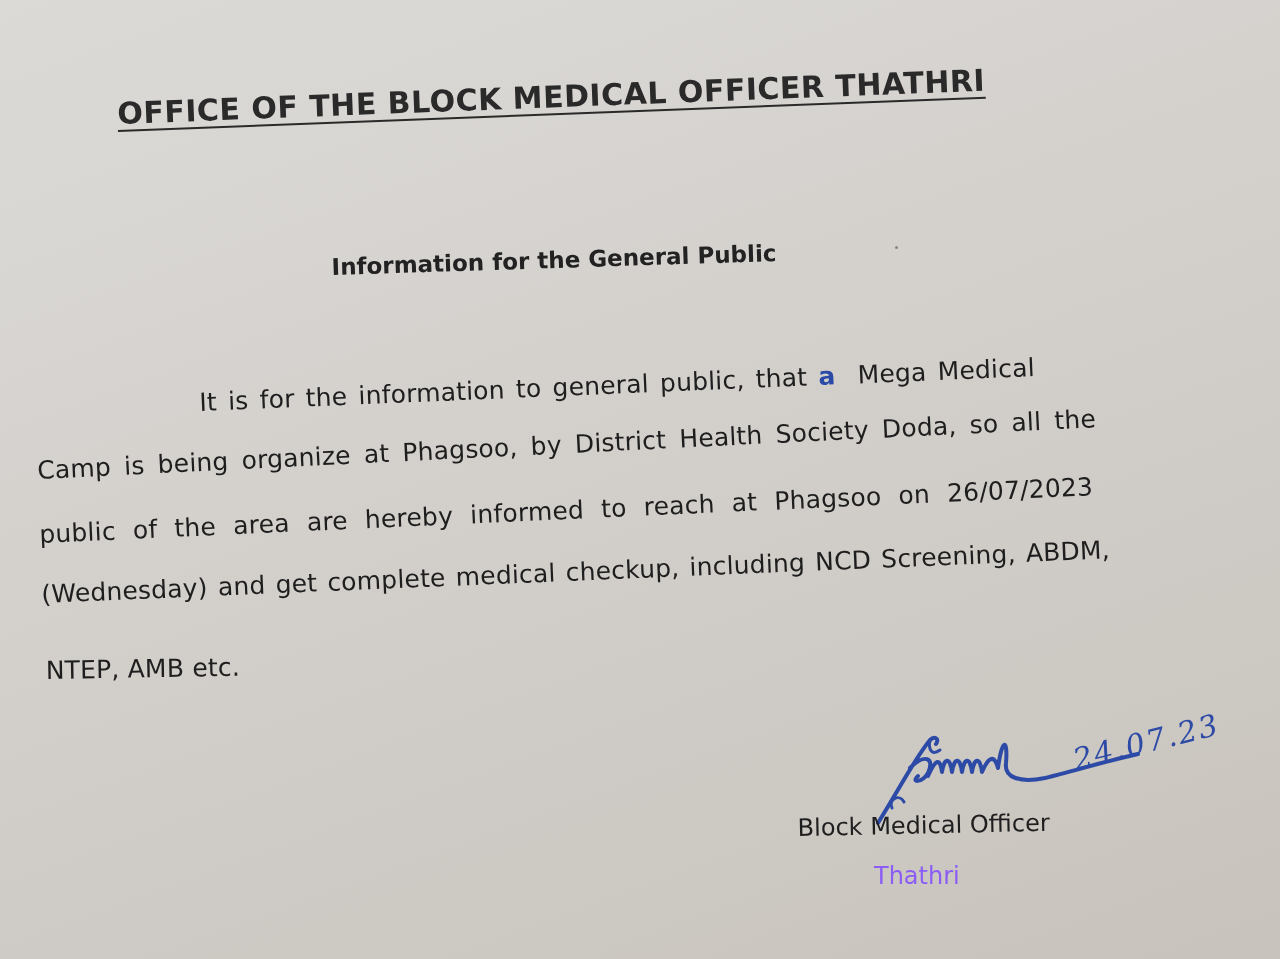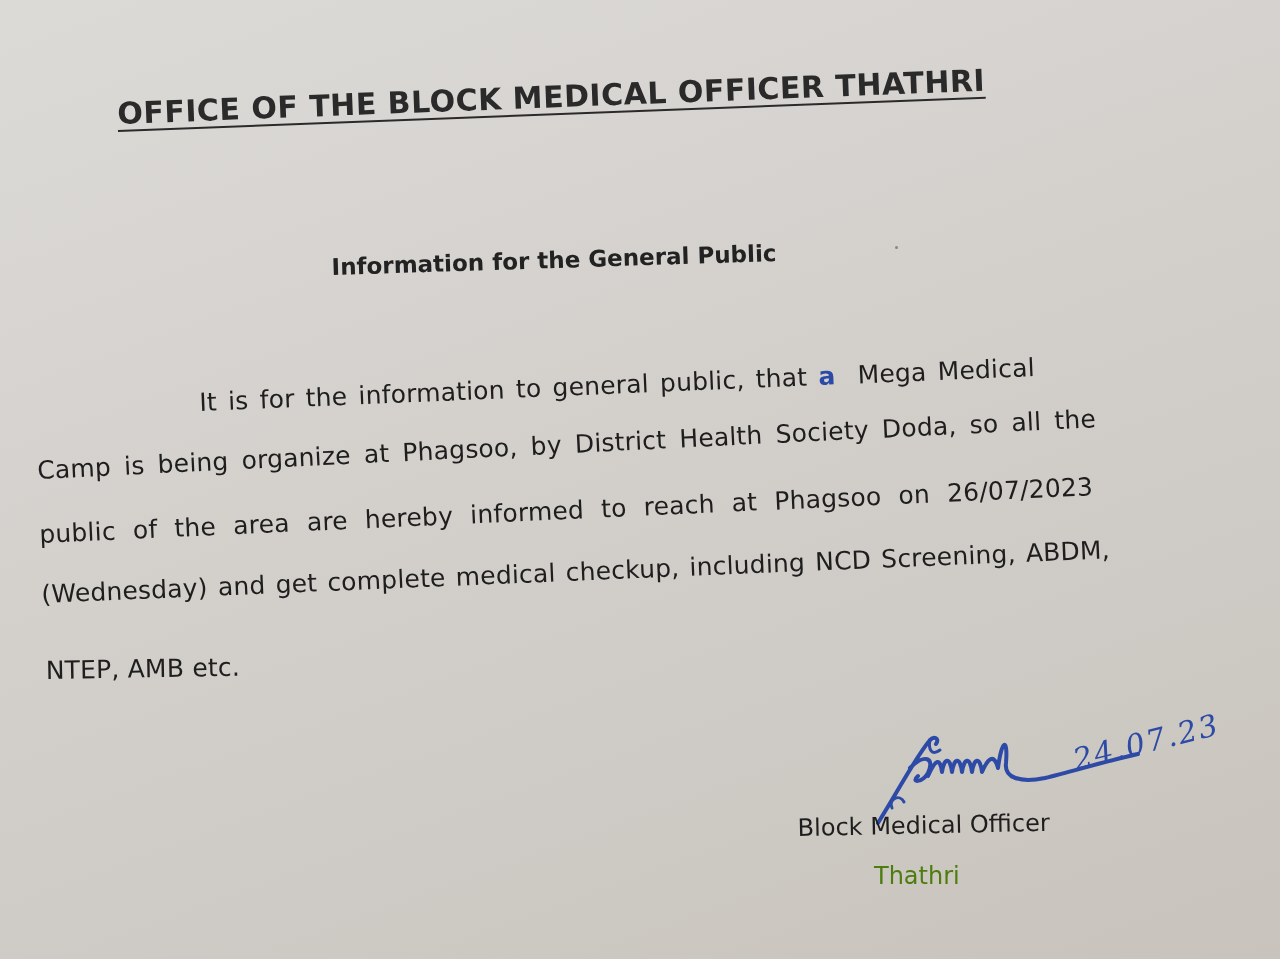--- a/index.html
+++ b/index.html
@@ -97,21 +97,21 @@
       transform-origin: left bottom;
       color: #1e1e1e;
     }
     .sign-place {
       position: absolute;
       left: 874px;
       top: 862px;
       font-family: "DejaVu Sans", sans-serif;
       font-size: 24px;
       white-space: nowrap;
-      color: #4d7c0f;
+      color: #8b5cf6;
     }
     .speck {
       position: absolute;
       left: 895px; top: 246px;
       width: 3px; height: 3px;
       border-radius: 50%;
       background: #8a857f;
     }
   </style>
 </head>

